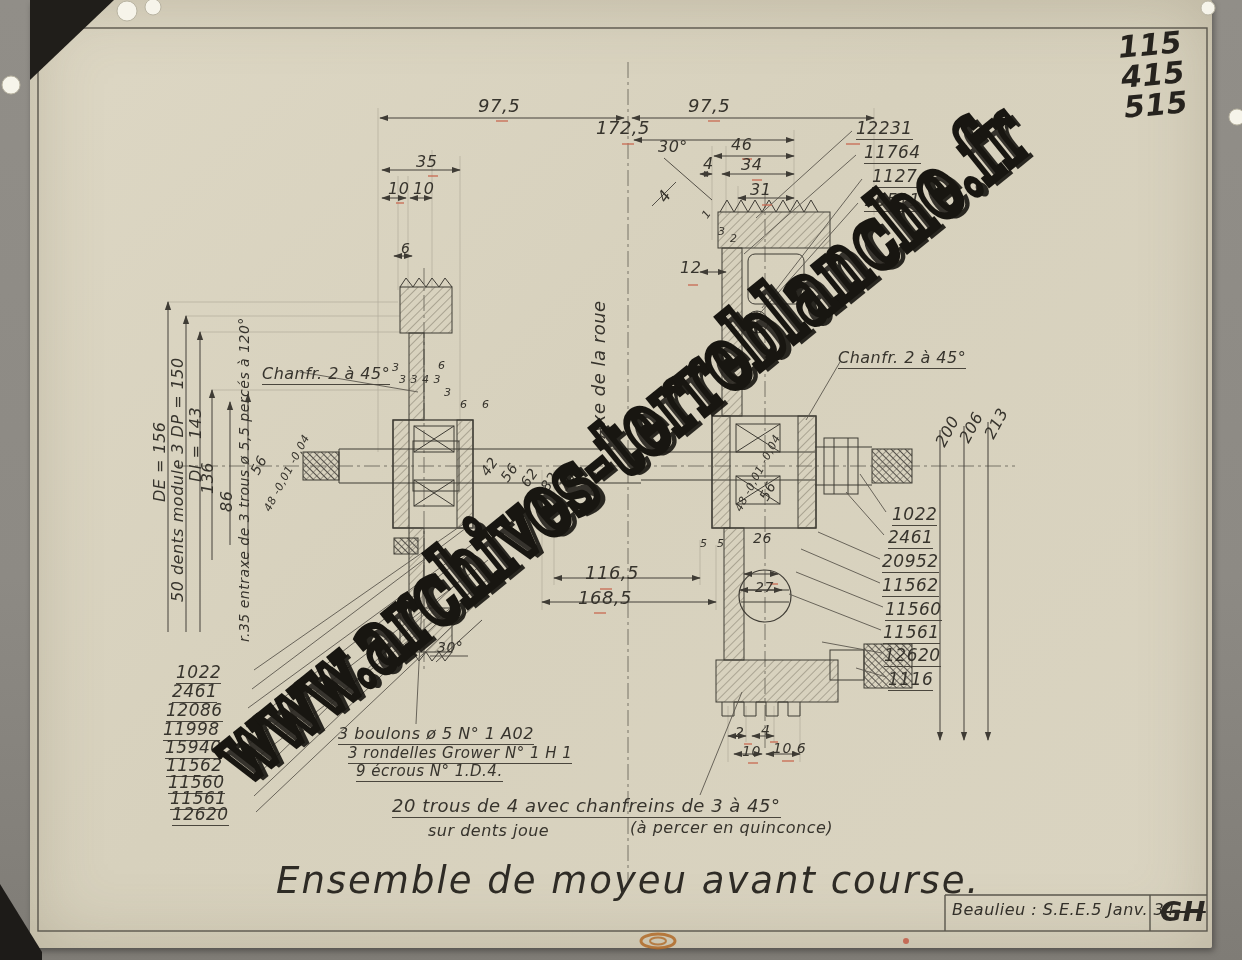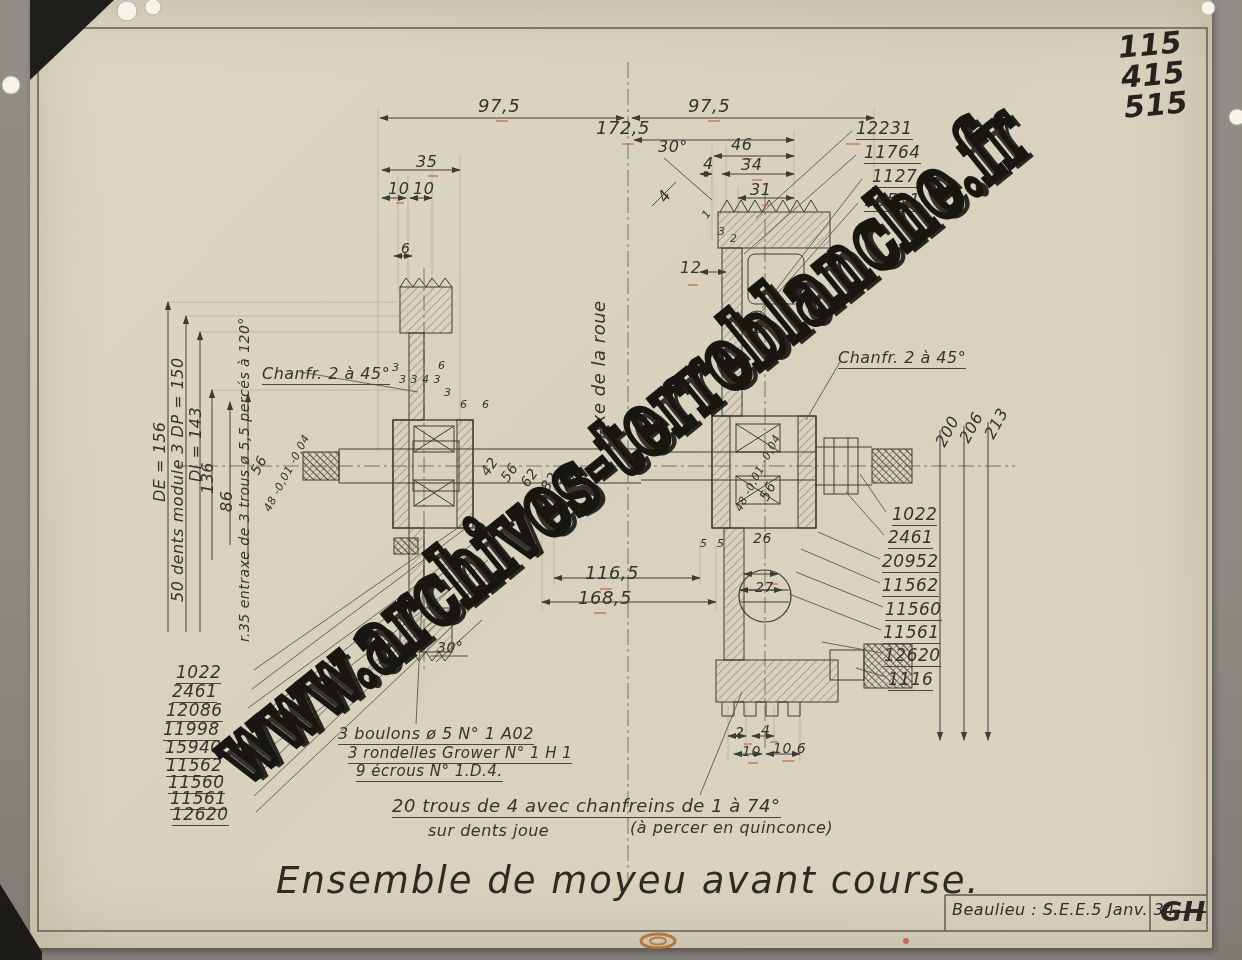--- a/index.html
+++ b/index.html
@@ -344,21 +344,21 @@
       <span class="lb pn u" style="left:165px;top:739px">15940</span>
       <span class="lb pn u" style="left:166px;top:757px">11562</span>
       <span class="lb pn u" style="left:168px;top:774px">11560</span>
       <span class="lb pn u" style="left:170px;top:790px">11561</span>
       <span class="lb pn u" style="left:172px;top:806px">12620</span>
     </div>
 
     <span class="lb u" style="left:338px;top:726px">3 boulons ø 5   N° 1 A02</span>
     <span class="lb u" style="left:348px;top:746px;font-size:15px">3 rondelles Grower N° 1 H 1</span>
     <span class="lb u" style="left:356px;top:764px;font-size:15px">9 écrous   N°   1.D.4.</span>
-    <span class="lb u lg" style="left:392px;top:797px">20 trous de 4 avec chanfreins de 1 à 74°</span>
+    <span class="lb u lg" style="left:392px;top:797px">20 trous de 4 avec chanfreins de 3 à 45°</span>
     <span class="lb" style="left:428px;top:823px">sur dents joue</span>
     <span class="lb" style="left:630px;top:820px">(à percer en quinconce)</span>
 
     <span class="lb title" style="left:276px;top:862px">Ensemble de moyeu avant course.</span>
     <span class="lb credit" style="left:952px;top:902px">Beaulieu : S.E.E.5 Janv. 34</span>
     <span class="lb sig" style="left:1160px;top:898px">GH</span>
   </div>
 
   <div id="watermark">www.archives-terreblanche.fr</div>
 </div>

